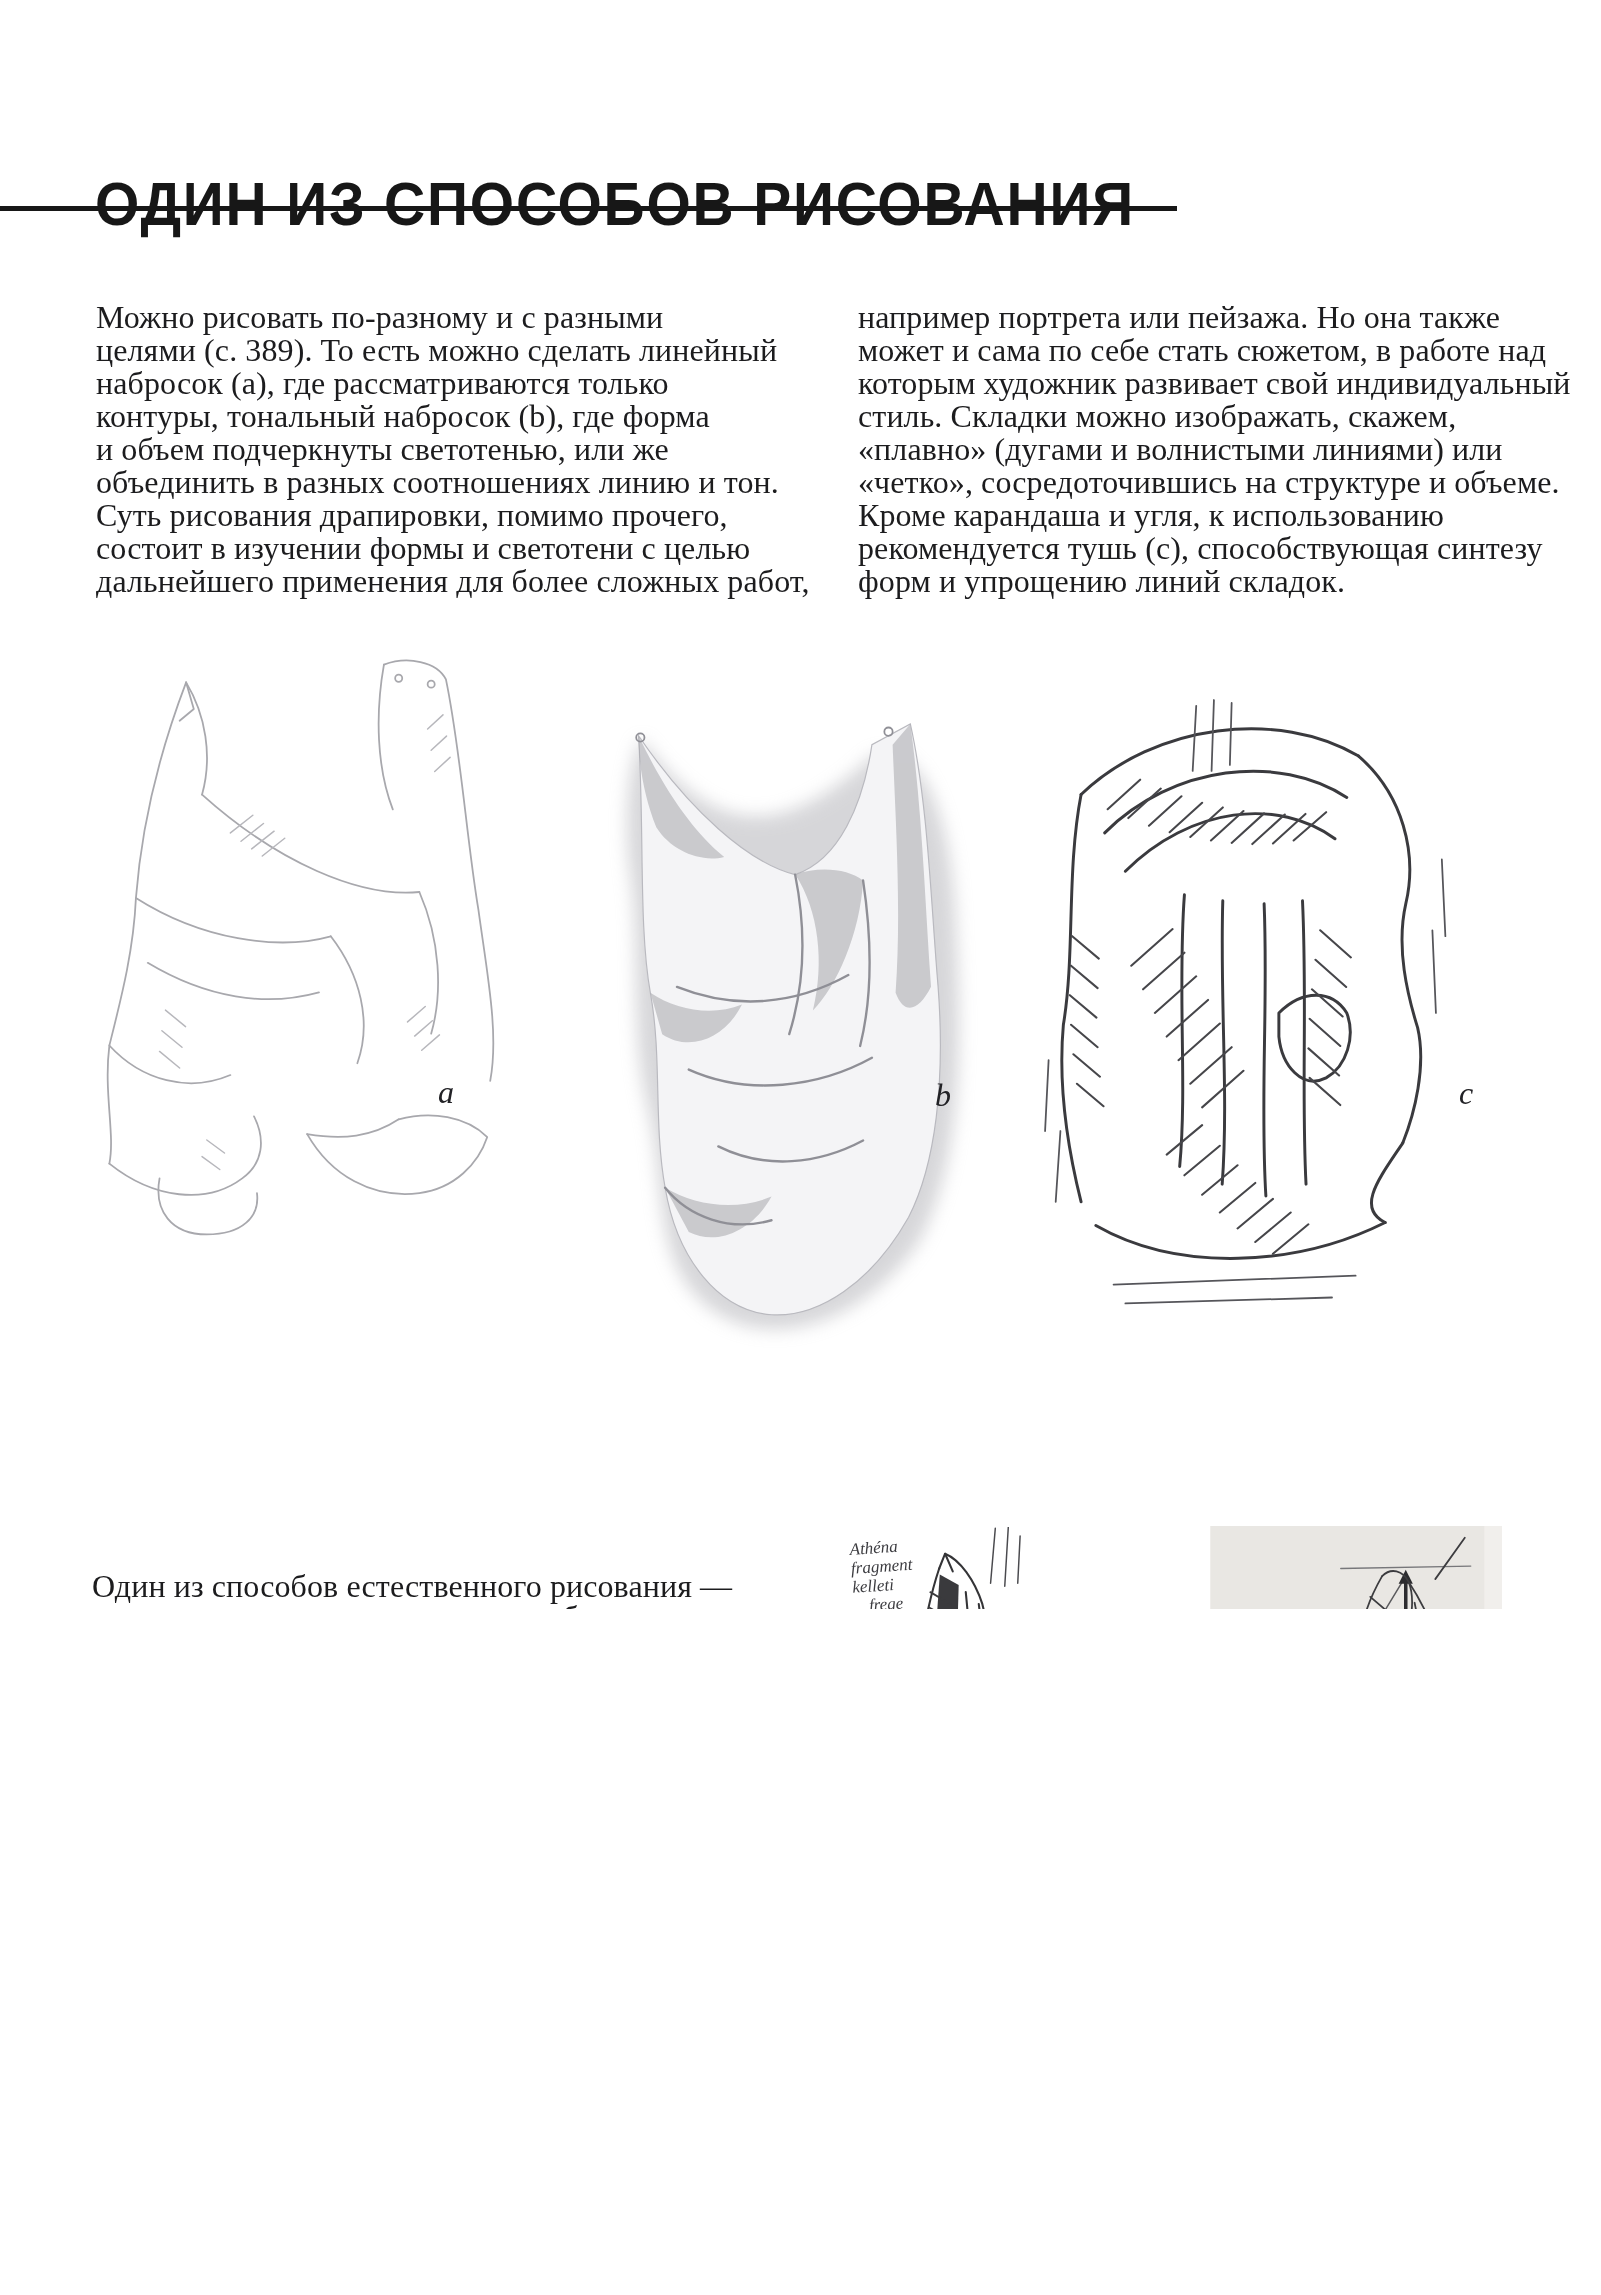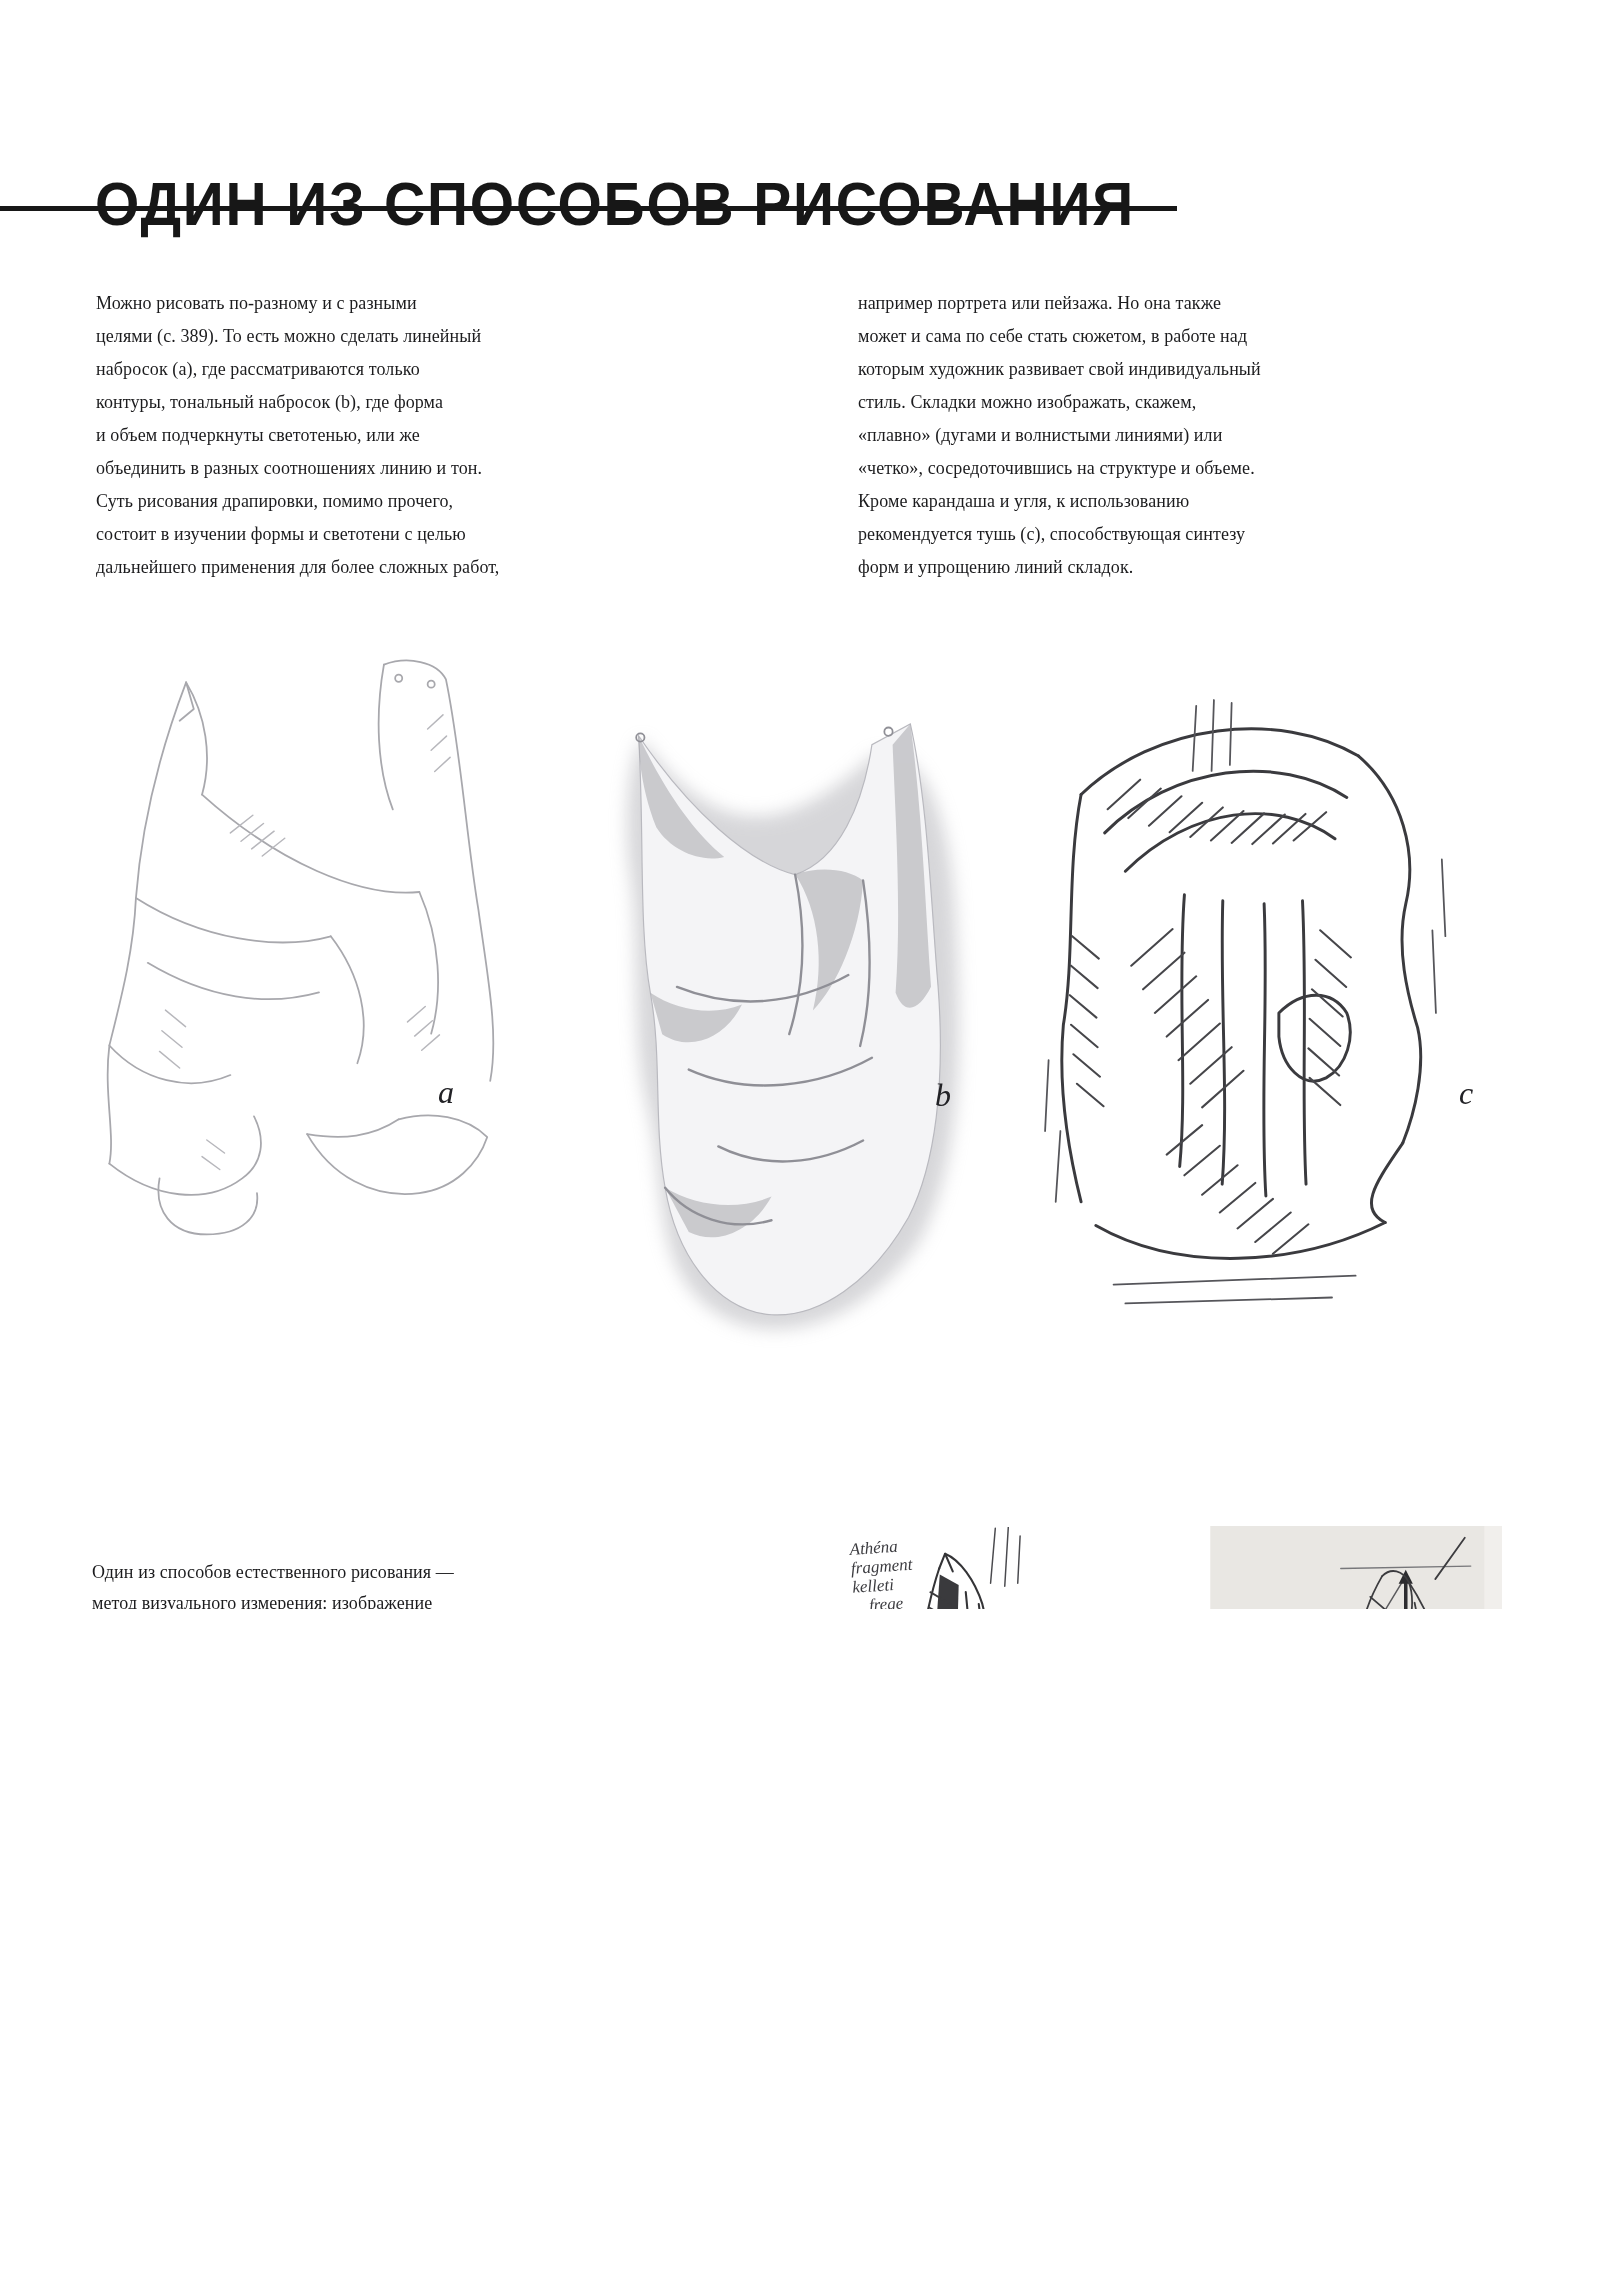--- a/index.html
+++ b/index.html
@@ -16,21 +16,21 @@
     font-family:"Liberation Sans", sans-serif;
     font-weight:bold;font-size:57px;letter-spacing:1.8px;
     transform:scale(1.0,1.08);transform-origin:left top;
     color:var(--title,#171717);white-space:nowrap;
   }
   .rule{
     position:absolute;left:0;top:206px;width:1177px;height:5.3px;
     background:var(--title,#171717);
   }
   .body-text{
-    position:absolute;font-size:18px;line-height:33px;
+    position:absolute;font-size:32px;line-height:33px;
     white-space:pre-line;letter-spacing:0.1px;
   }
   .intro-left{left:96px;top:269px;width:724px;}
   .intro-right{left:858px;top:269px;width:733px;}
   .section2{left:92px;top:1539px;width:739px;line-height:31px;}
   .fig-label{
     position:absolute;font-style:italic;font-size:32px;
     font-family:"Liberation Serif", serif;color:#222226;
   }
   .fig{position:absolute;}

